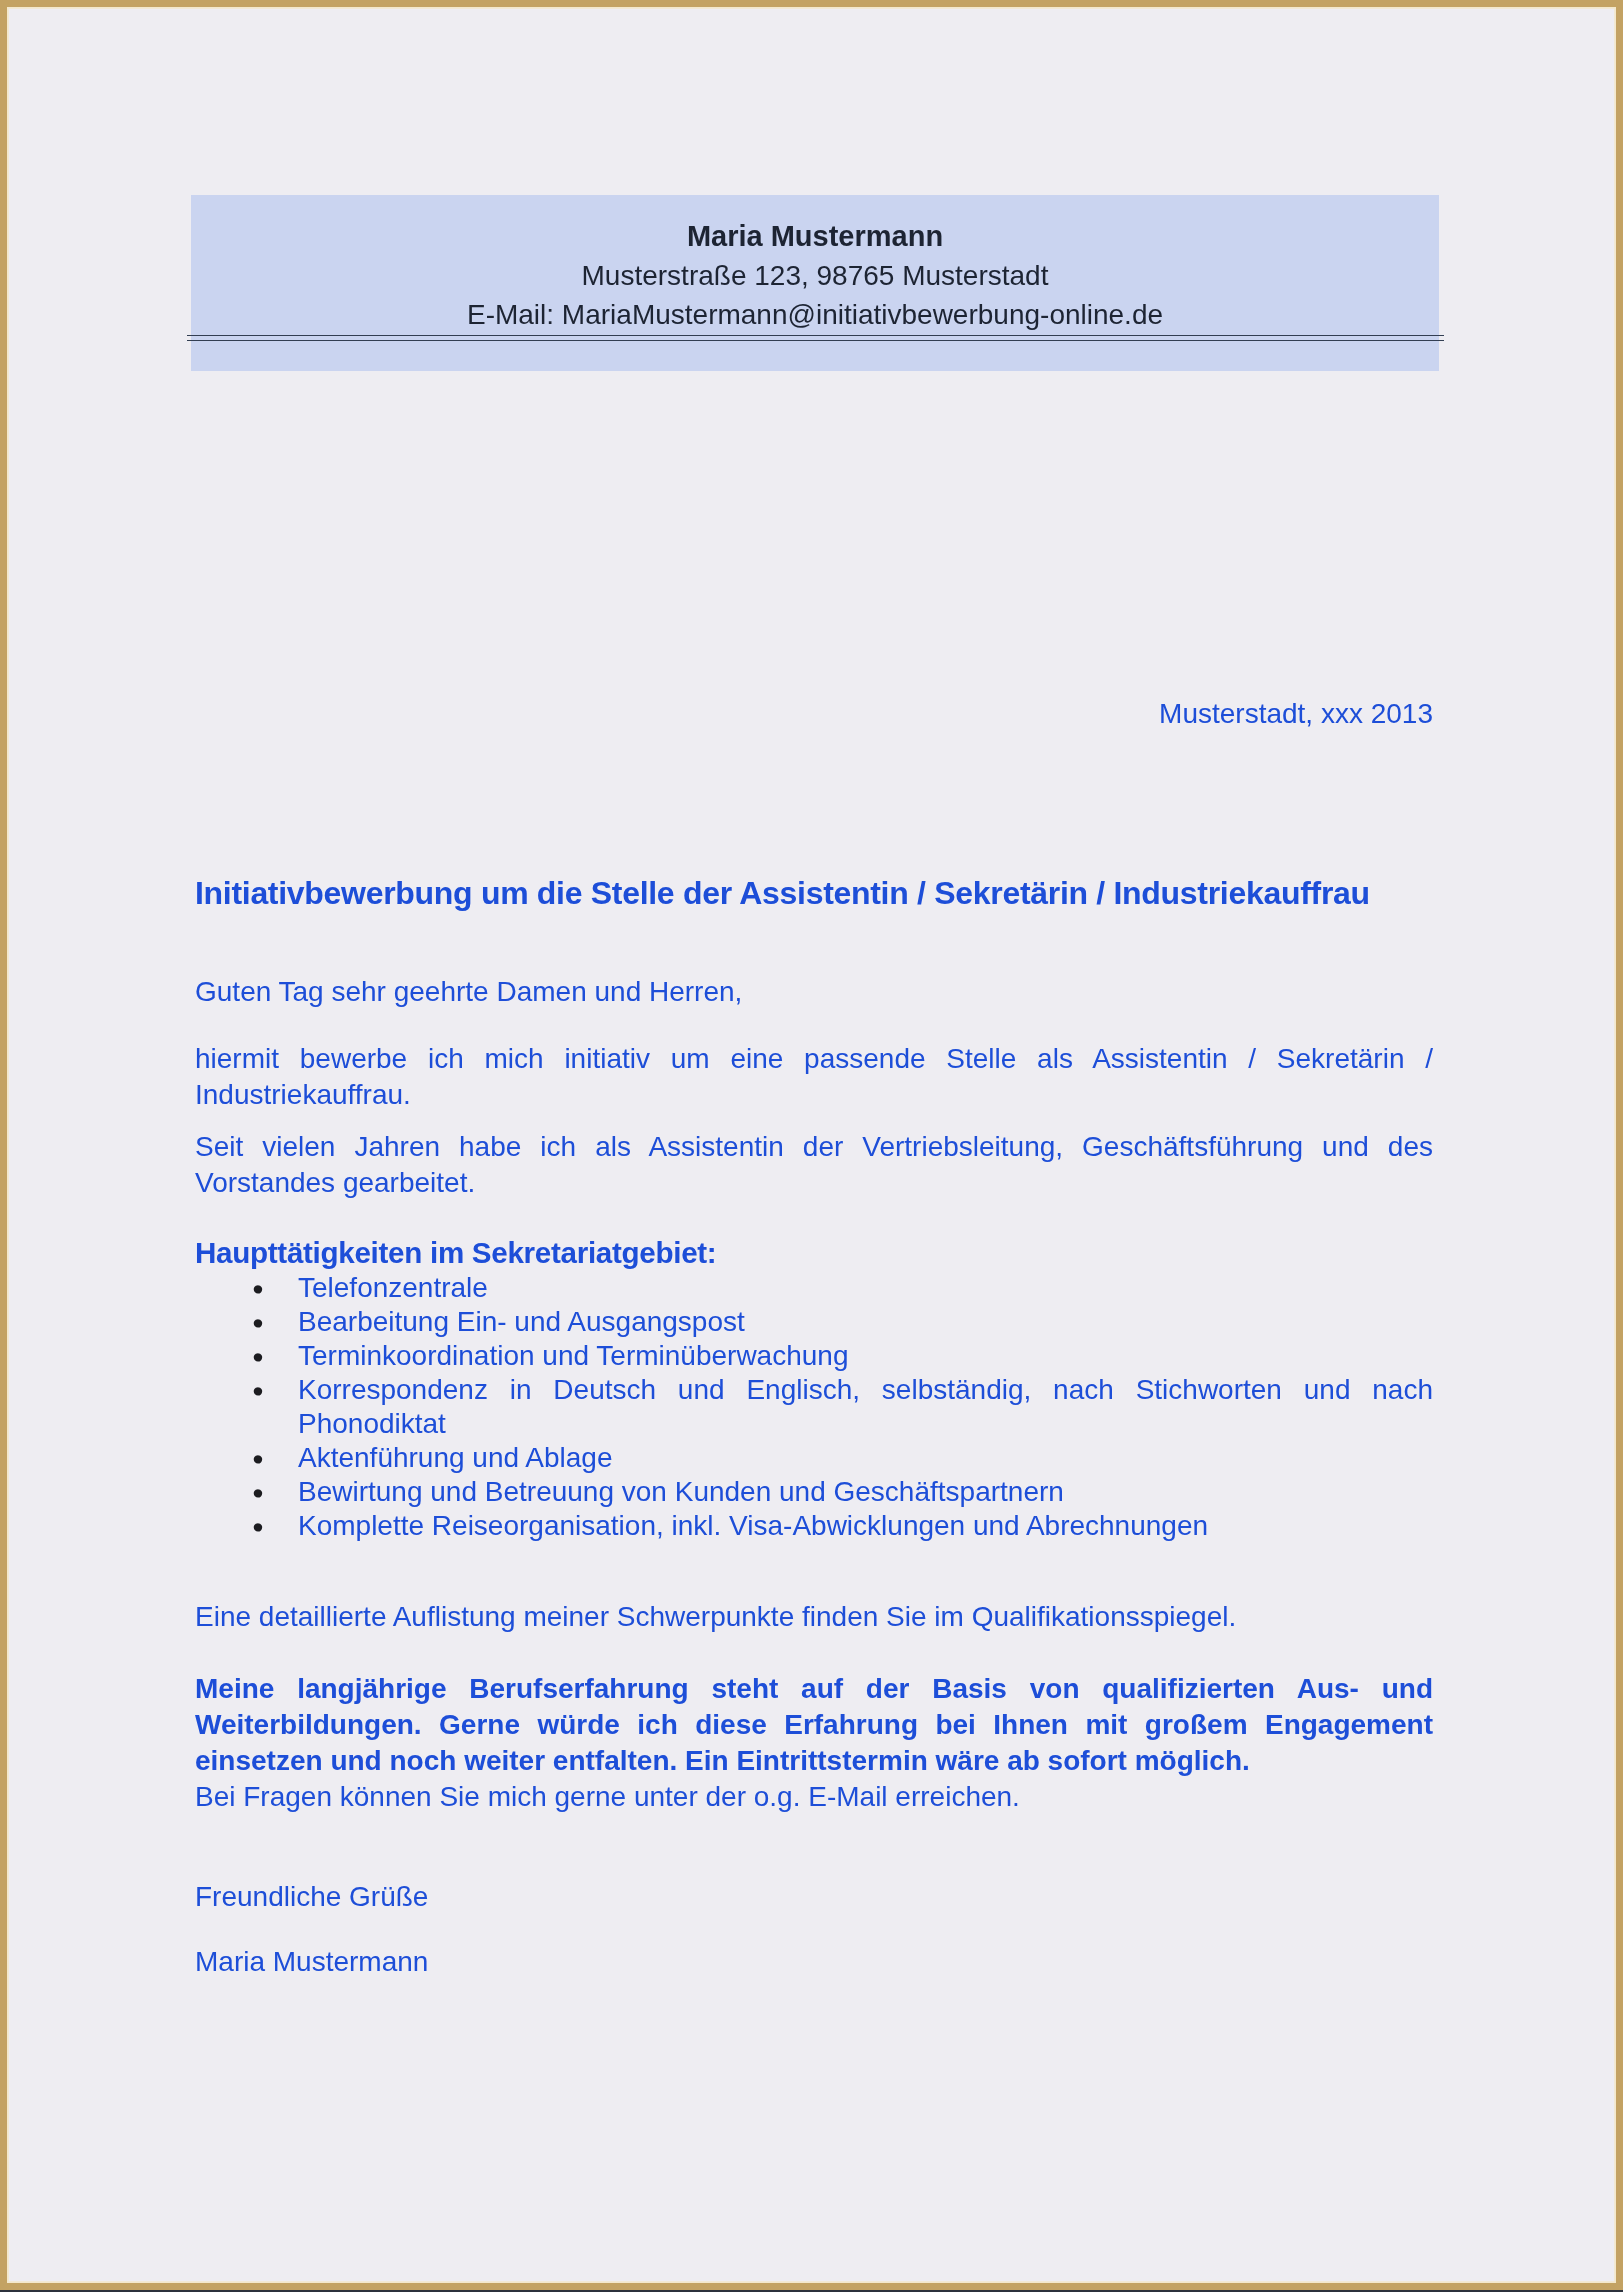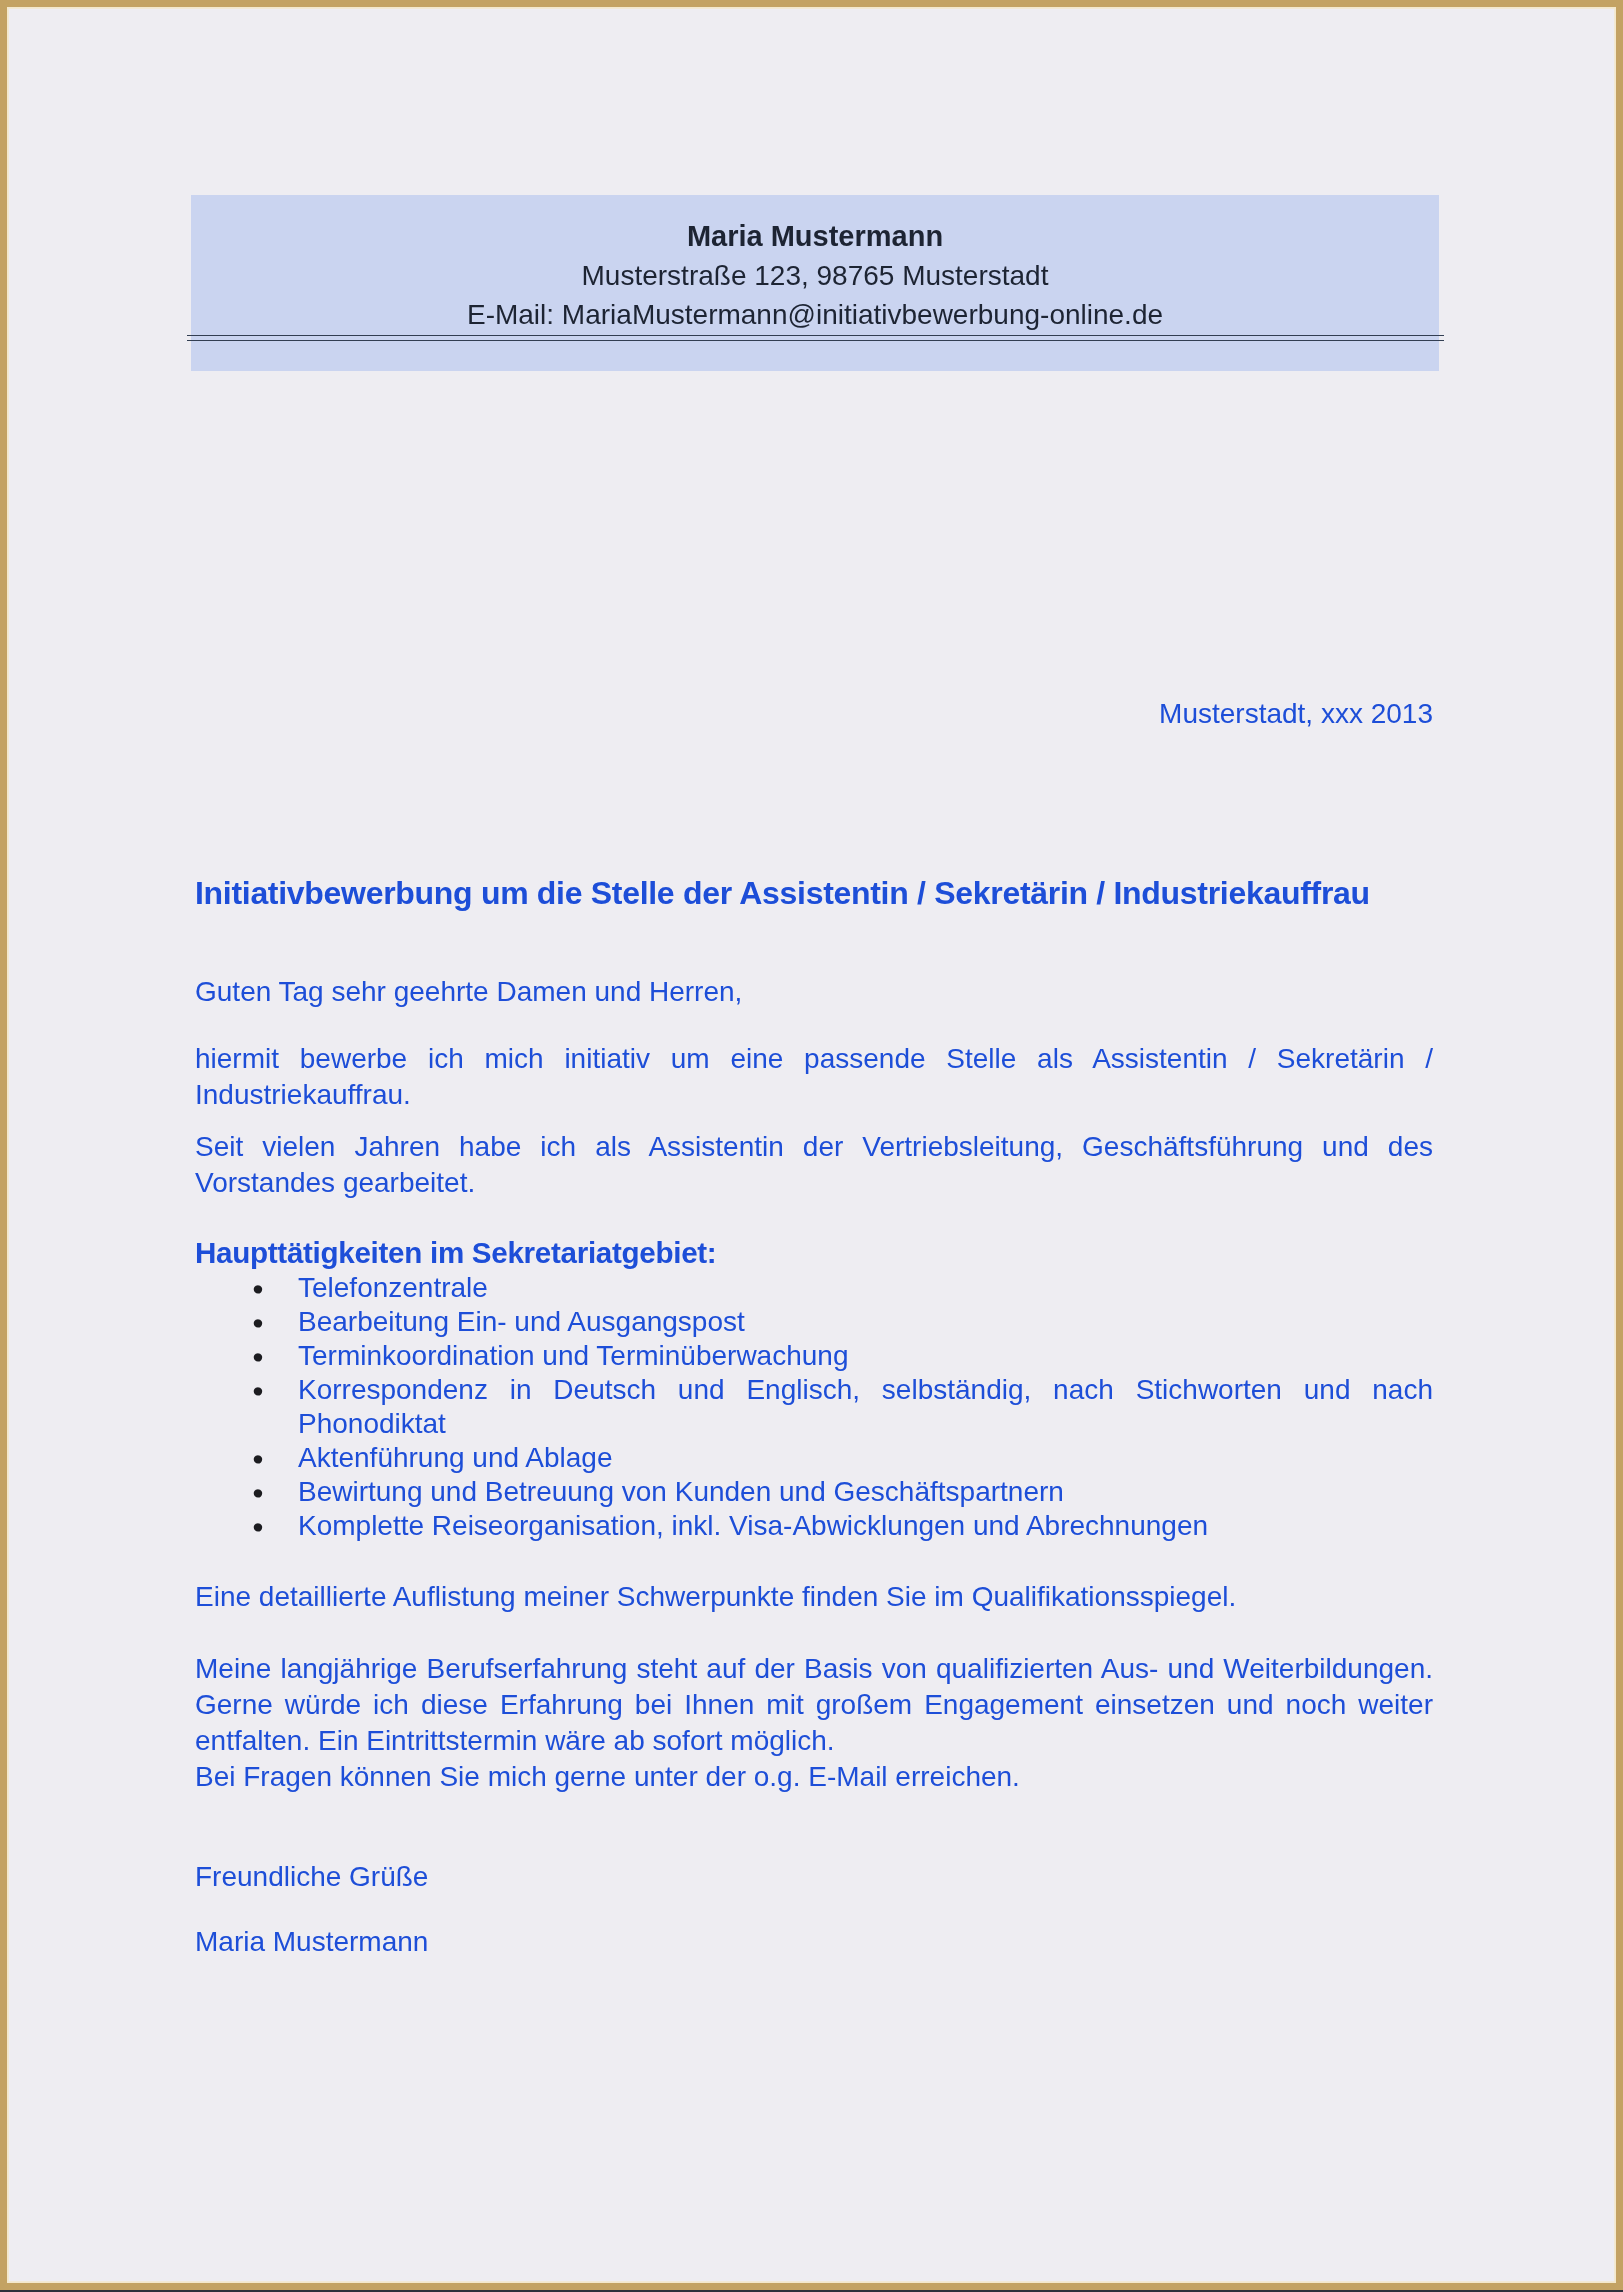--- a/index.html
+++ b/index.html
@@ -105,22 +105,22 @@
   }
   ul.duties li::before {
     content: "●";
     position: absolute;
     left: 57px;
     top: 0;
     font-size: 19.7px;
     line-height: 34px;
     color: #1c1c20;
   }
-  .para-qual    { margin-top: 36px; }
-  .para-back    { margin-top: 36px; }
+  .para-qual    { margin-top: 56px; }
+  .para-back    { margin-top: 36px; font-weight: bold; }
   .para-contact { }
   .closing      { margin-top: 64px; }
   .signature    { margin-top: 29px; }
 </style>
 </head>
 <body>
 
 <div class="page">
   <div class="page-inner">
 

